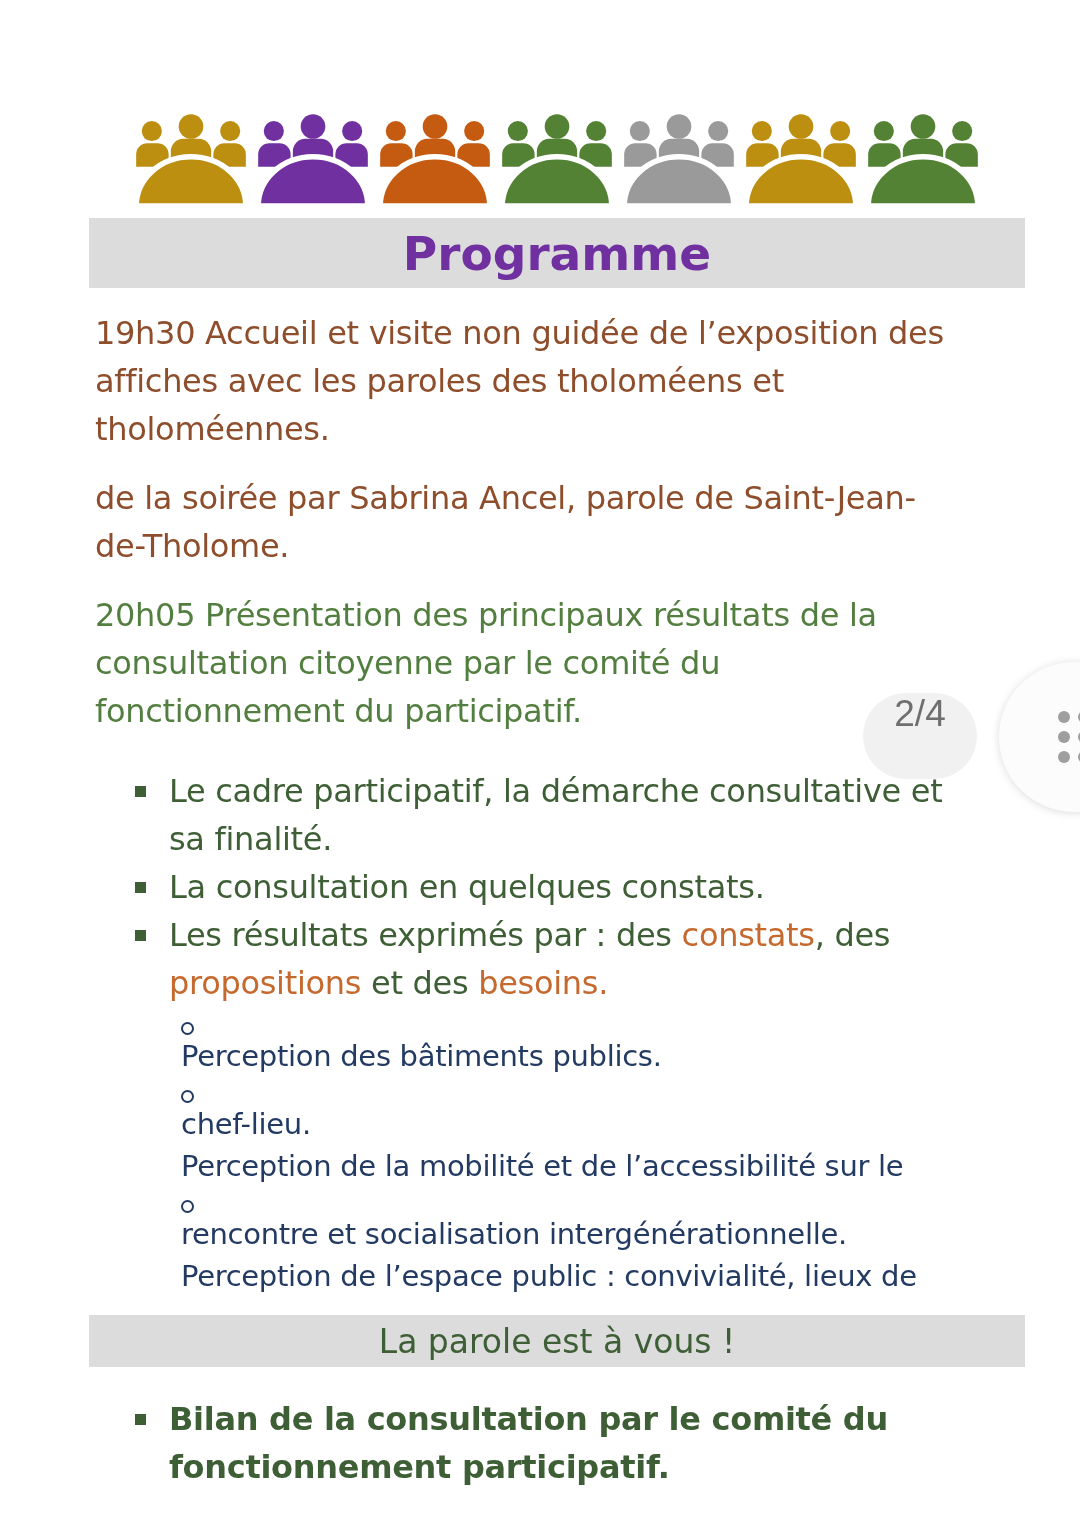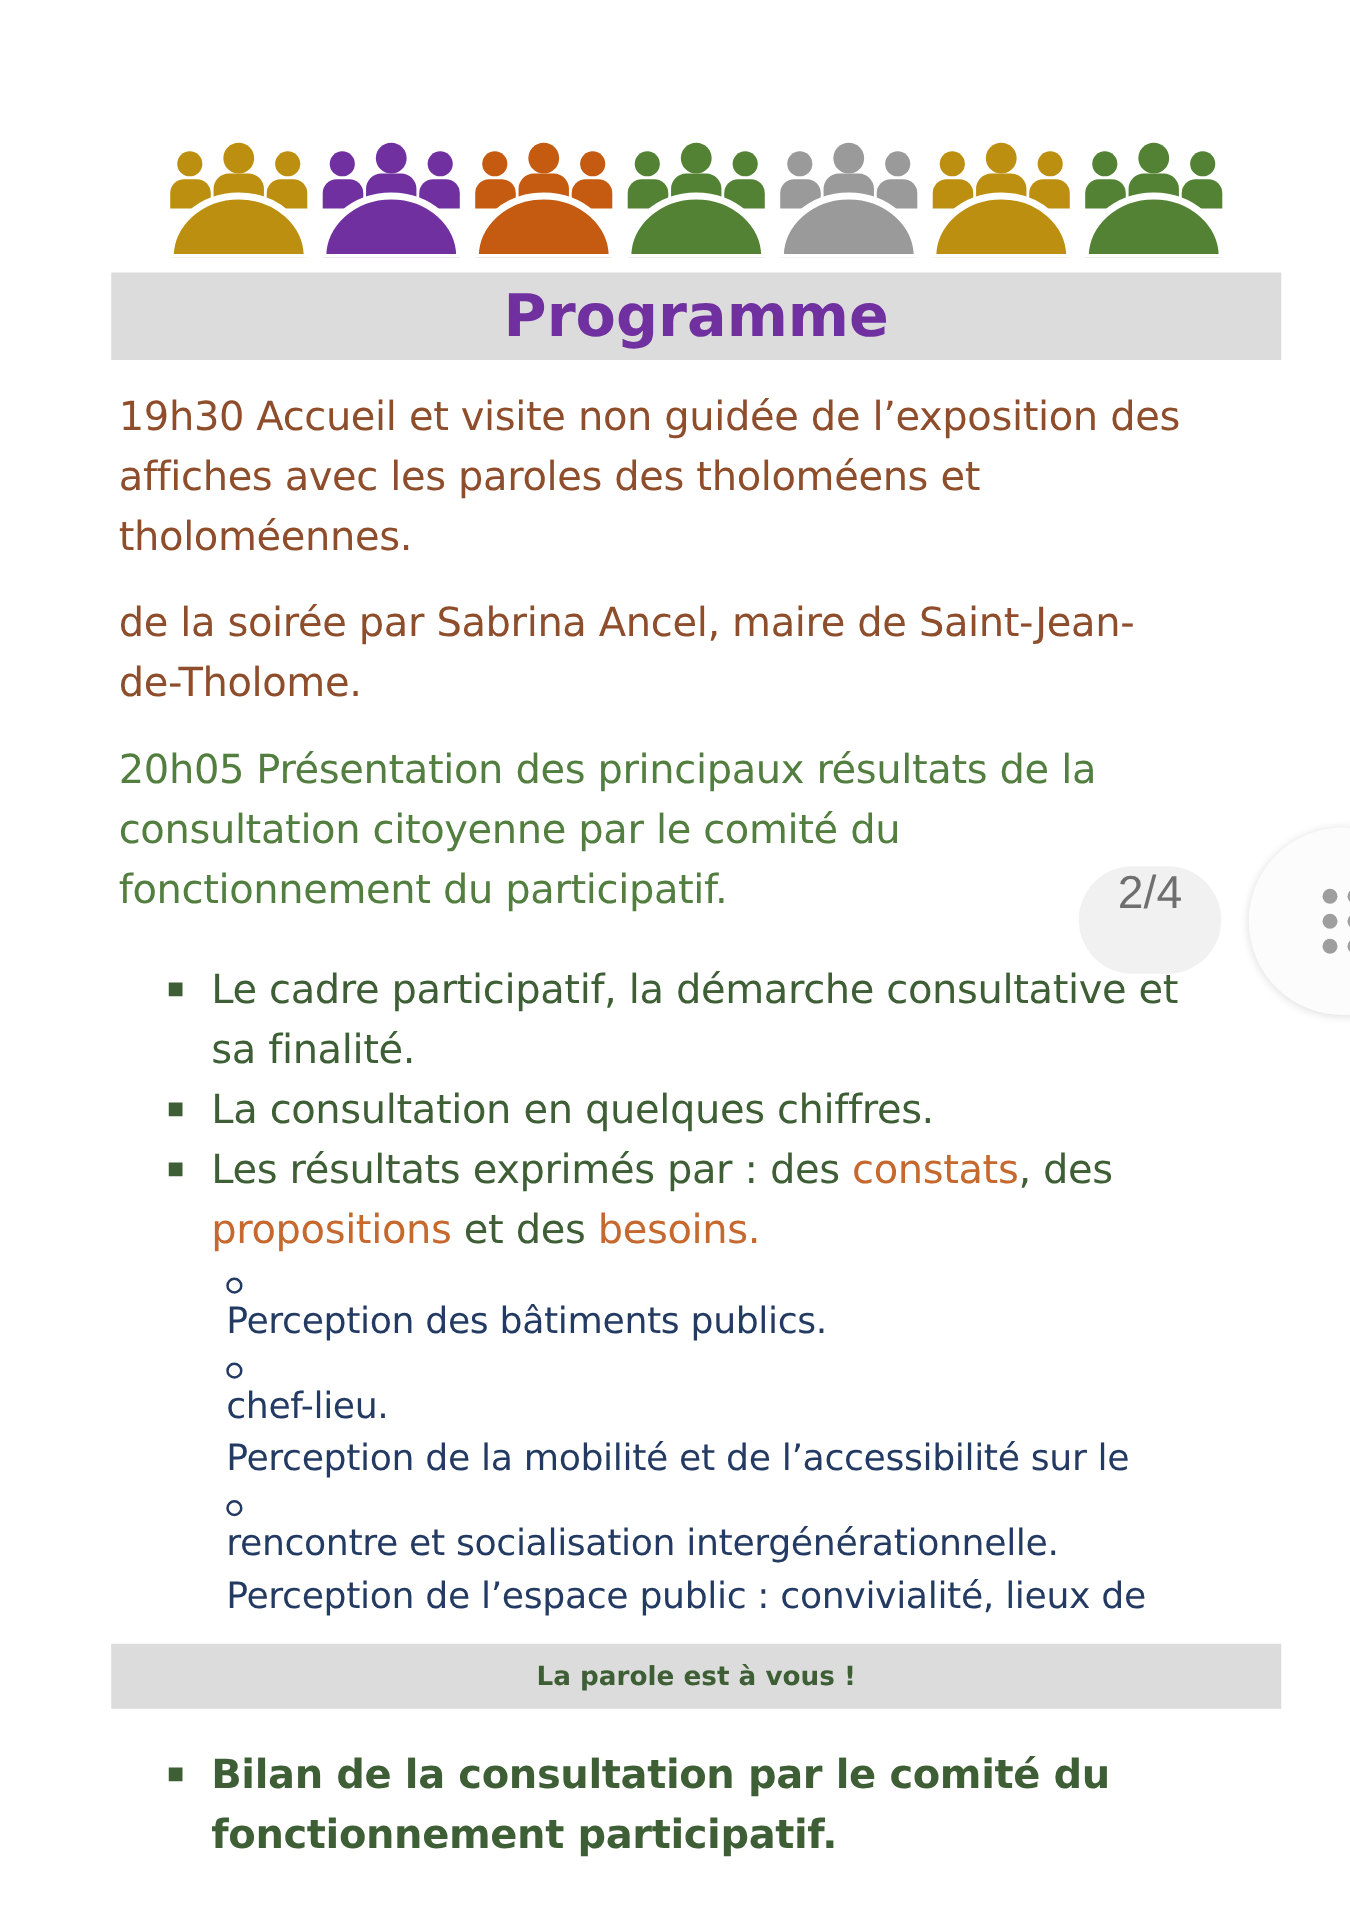--- a/index.html
+++ b/index.html
@@ -29,21 +29,21 @@
     display:flex; align-items:center; justify-content:center;
   }
   .banner.first span {
     color:var(--purple);
     font-size:47px; font-weight:bold;
     letter-spacing:0px;
   }
   .banner.second { margin-top:18px; height:52px; }
   .banner.second span {
     color:var(--greendark);
-    font-size:21px; font-weight:700;
+    font-size:33px; font-weight:400;
   }
   
   .content { padding:0 70px 0 78px; }
   .para { margin-top:21px; font-size:32px; line-height:48px; letter-spacing:-0.3px; }
   .para .line { white-space:nowrap; }
   .c-brown { color:var(--brown); }
   .c-green { color:var(--green); }
   .c-greendark { color:var(--greendark); }
   .c-orange { color:var(--orange); }
   
@@ -188,42 +188,42 @@
 
   <div class="content">
 
     <div class="para c-brown">
       <div class="line">19h30 Accueil et visite non guidée de l’exposition des</div>
       <div class="line">affiches avec les paroles des tholoméens et</div>
       <div class="line">tholoméennes.</div>
     </div>
 
     <div class="para c-brown">
-      <div class="line">de la soirée par Sabrina Ancel, maire de Saint-Jean-</div>
+      <div class="line">de la soirée par Sabrina Ancel, parole de Saint-Jean-</div>
       <div class="line">de-Tholome.</div>
     </div>
 
     <div class="para c-green">
       <div class="line">20h05 Présentation des principaux résultats de la</div>
       <div class="line">consultation citoyenne par le comité du</div>
       <div class="line">fonctionnement du participatif.</div>
     </div>
 
     <div class="list">
       <div class="bullet">
         <span class="sq"></span>
         <div class="btxt c-greendark">
           <div class="line">Le cadre participatif, la démarche consultative et</div>
           <div class="line">sa finalité.</div>
         </div>
       </div>
       <div class="bullet">
         <span class="sq"></span>
         <div class="btxt c-greendark">
-          <div class="line">La consultation en quelques chiffres.</div>
+          <div class="line">La consultation en quelques constats.</div>
         </div>
       </div>
       <div class="bullet">
         <span class="sq"></span>
         <div class="btxt">
           <div class="line"><span class="c-greendark">Les résultats exprimés par : des </span><span class="c-orange">constats</span><span class="c-greendark">, des</span></div>
           <div class="line"><span class="c-orange">propositions</span><span class="c-greendark"> et des </span><span class="c-orange">besoins.</span></div>
         </div>
       </div>
 

